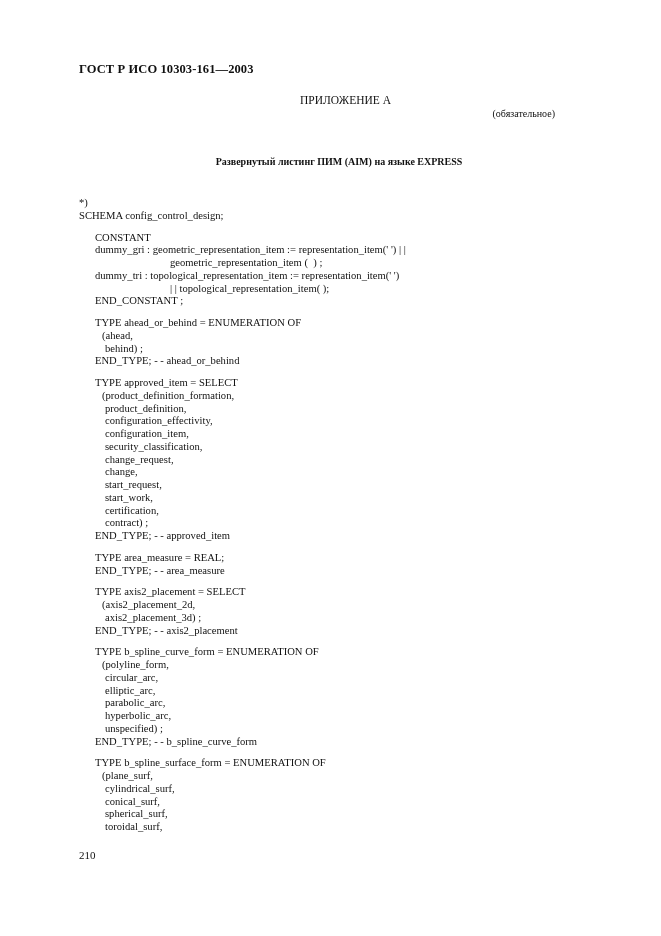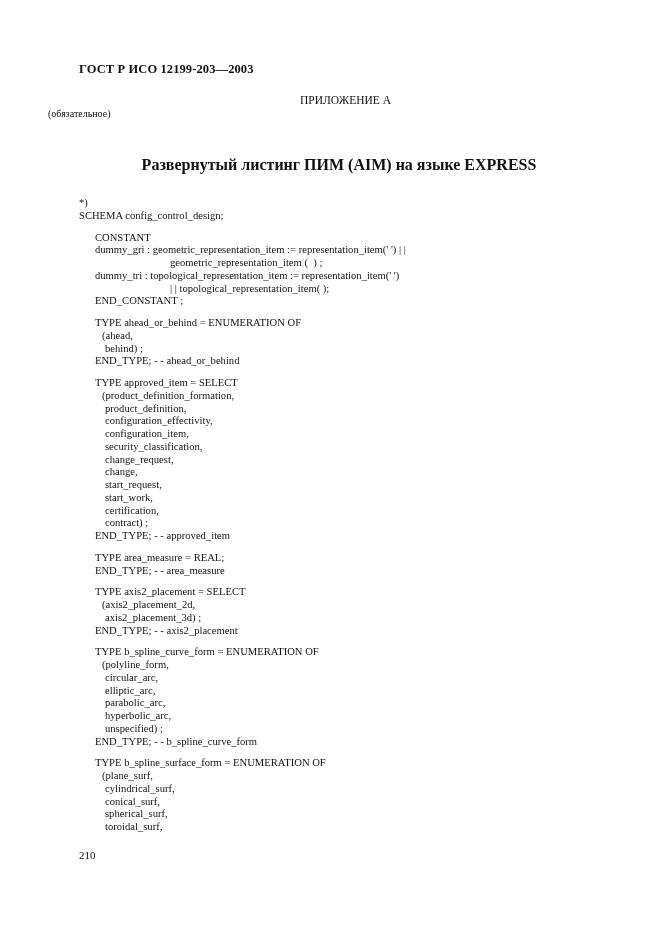--- a/index.html
+++ b/index.html
@@ -1,29 +1,29 @@
 <!DOCTYPE html>
 <html><head>
 <meta charset="utf-8">
 <style>
   html, body { margin:0; padding:0; background:#ffffff; }
   body { width:661px; height:936px; position:relative; overflow:hidden;
          font-family:"Liberation Serif","DejaVu Serif",serif; color:#111; }
   .hdr { position:absolute; left:79px; top:62px; font-size:12.5px; font-weight:bold; letter-spacing:0.1px; }
   .app { position:absolute; left:0; width:661px; top:94px; text-align:center; font-size:11.5px; padding-left:30px; box-sizing:border-box; }
-  .app2 { position:absolute; left:0; width:555px; top:108px; text-align:left; font-size:10px; padding-left:48px; box-sizing:border-box; }
-  .title { position:absolute; left:0; width:598px; top:156px; text-align:center; font-size:16px; font-weight:bold; padding-left:80px; box-sizing:border-box; }
+  .app2 { position:absolute; left:0; width:555px; top:108px; text-align:right; font-size:10px; padding-left:18px; box-sizing:border-box; }
+  .title { position:absolute; left:0; width:598px; top:156px; text-align:center; font-size:10px; font-weight:bold; padding-left:80px; box-sizing:border-box; }
   .code { position:absolute; left:79px; top:197px; font-size:10.6px; line-height:12.75px; white-space:pre; }
   .code .ln { display:block; height:12.75px; }
   .code .gap { display:block; height:9px; }
   .pageno { position:absolute; left:79px; top:849px; font-size:11px; }
 </style>
 </head>
 <body>
 
-<div class="hdr">ГОСТ Р ИСО 12199-203—2003</div>
+<div class="hdr">ГОСТ Р ИСО 10303-161—2003</div>
 <div class="app">ПРИЛОЖЕНИЕ А</div>
 <div class="app2">(обязательное)</div>
 <div class="title">Развернутый листинг ПИМ (AIM) на языке EXPRESS</div>
 
 <div class="code" id="code"><span class="ln" style="padding-left: 0px;">*)</span><span class="ln" style="padding-left: 0px;">SCHEMA config_control_design;</span><span class="gap"></span><span class="ln" style="padding-left: 16px;">CONSTANT</span><span class="ln" style="padding-left: 16px;">dummy_gri : geometric_representation_item := representation_item(' ') | |</span><span class="ln" style="padding-left: 91px;">geometric_representation_item (  ) ;</span><span class="ln" style="padding-left: 16px;">dummy_tri : topological_representation_item := representation_item(' ')</span><span class="ln" style="padding-left: 91px;">| | topological_representation_item( );</span><span class="ln" style="padding-left: 16px;">END_CONSTANT ;</span><span class="gap"></span><span class="ln" style="padding-left: 16px;">TYPE ahead_or_behind = ENUMERATION OF</span><span class="ln" style="padding-left: 23px;">(ahead,</span><span class="ln" style="padding-left: 26px;">behind) ;</span><span class="ln" style="padding-left: 16px;">END_TYPE; - - ahead_or_behind</span><span class="gap"></span><span class="ln" style="padding-left: 16px;">TYPE approved_item = SELECT</span><span class="ln" style="padding-left: 23px;">(product_definition_formation,</span><span class="ln" style="padding-left: 26px;">product_definition,</span><span class="ln" style="padding-left: 26px;">configuration_effectivity,</span><span class="ln" style="padding-left: 26px;">configuration_item,</span><span class="ln" style="padding-left: 26px;">security_classification,</span><span class="ln" style="padding-left: 26px;">change_request,</span><span class="ln" style="padding-left: 26px;">change,</span><span class="ln" style="padding-left: 26px;">start_request,</span><span class="ln" style="padding-left: 26px;">start_work,</span><span class="ln" style="padding-left: 26px;">certification,</span><span class="ln" style="padding-left: 26px;">contract) ;</span><span class="ln" style="padding-left: 16px;">END_TYPE; - - approved_item</span><span class="gap"></span><span class="ln" style="padding-left: 16px;">TYPE area_measure = REAL;</span><span class="ln" style="padding-left: 16px;">END_TYPE; - - area_measure</span><span class="gap"></span><span class="ln" style="padding-left: 16px;">TYPE axis2_placement = SELECT</span><span class="ln" style="padding-left: 23px;">(axis2_placement_2d,</span><span class="ln" style="padding-left: 26px;">axis2_placement_3d) ;</span><span class="ln" style="padding-left: 16px;">END_TYPE; - - axis2_placement</span><span class="gap"></span><span class="ln" style="padding-left: 16px;">TYPE b_spline_curve_form = ENUMERATION OF</span><span class="ln" style="padding-left: 23px;">(polyline_form,</span><span class="ln" style="padding-left: 26px;">circular_arc,</span><span class="ln" style="padding-left: 26px;">elliptic_arc,</span><span class="ln" style="padding-left: 26px;">parabolic_arc,</span><span class="ln" style="padding-left: 26px;">hyperbolic_arc,</span><span class="ln" style="padding-left: 26px;">unspecified) ;</span><span class="ln" style="padding-left: 16px;">END_TYPE; - - b_spline_curve_form</span><span class="gap"></span><span class="ln" style="padding-left: 16px;">TYPE b_spline_surface_form = ENUMERATION OF</span><span class="ln" style="padding-left: 23px;">(plane_surf,</span><span class="ln" style="padding-left: 26px;">cylindrical_surf,</span><span class="ln" style="padding-left: 26px;">conical_surf,</span><span class="ln" style="padding-left: 26px;">spherical_surf,</span><span class="ln" style="padding-left: 26px;">toroidal_surf,</span></div>
 
 <div class="pageno">210</div>
 
 </body></html>

